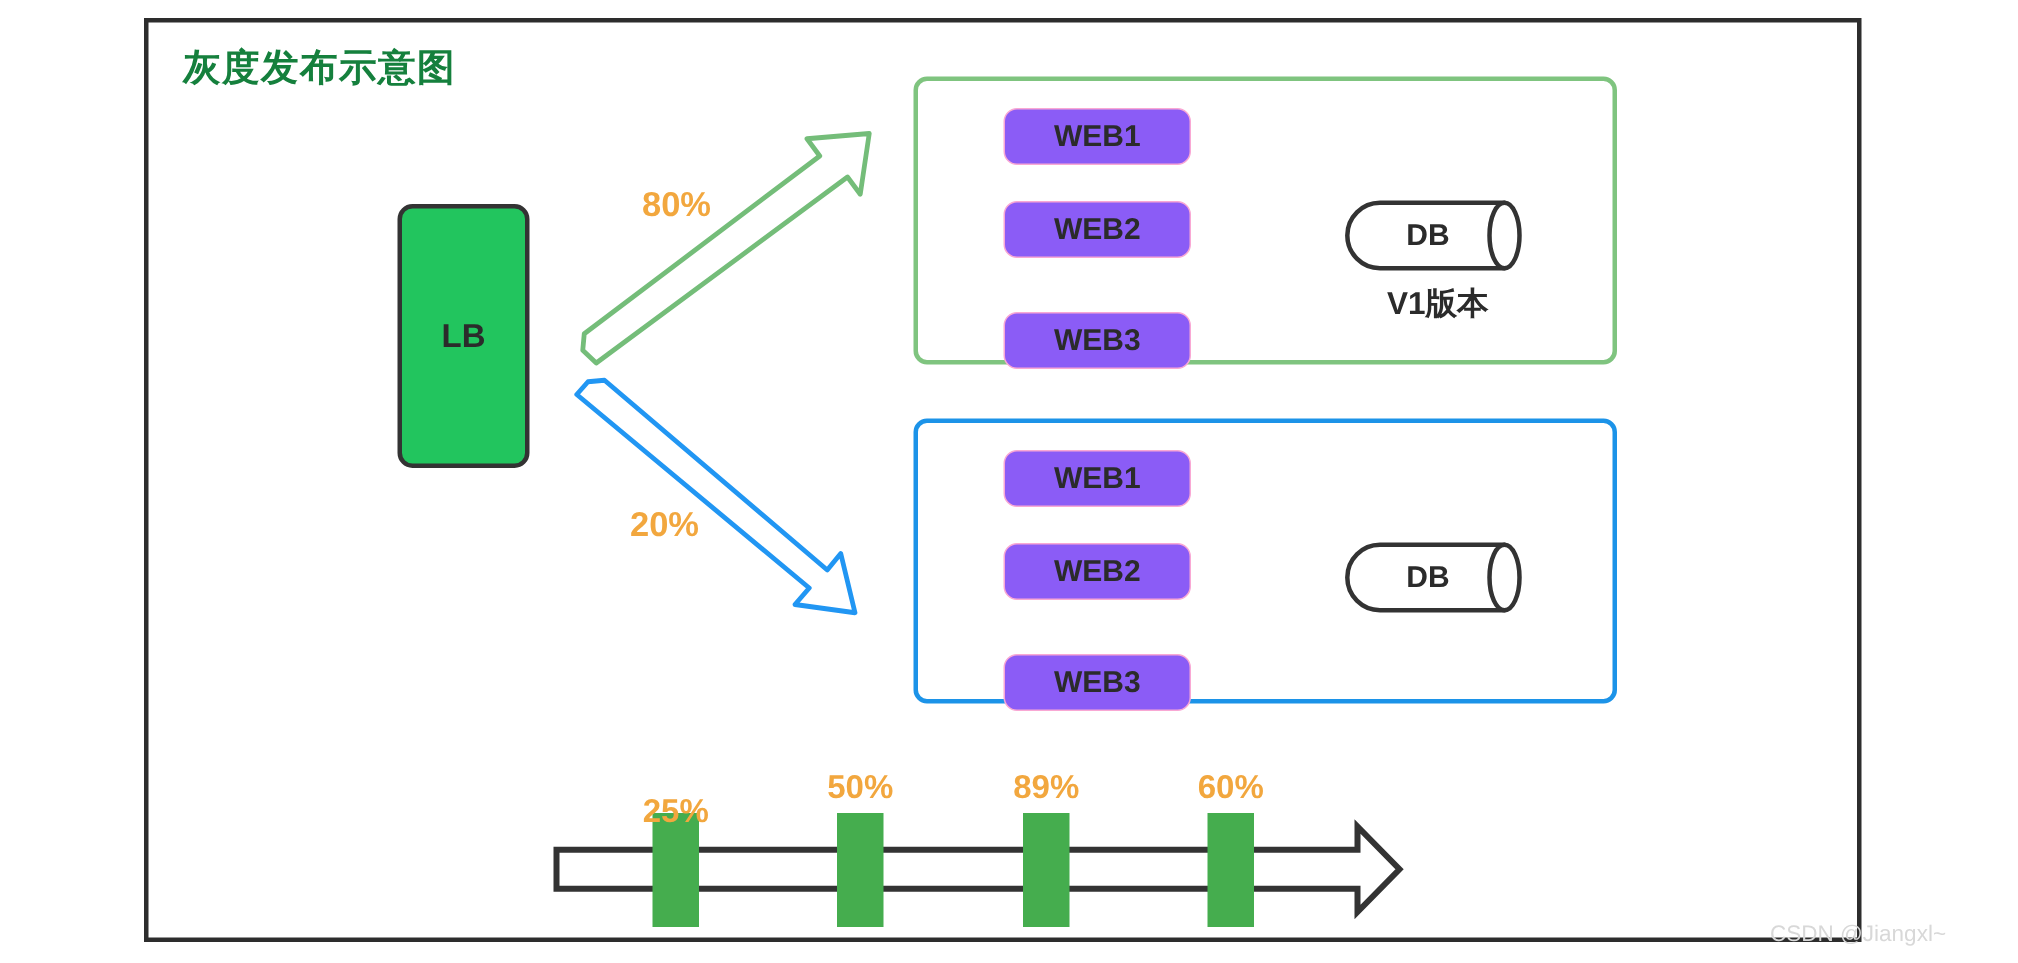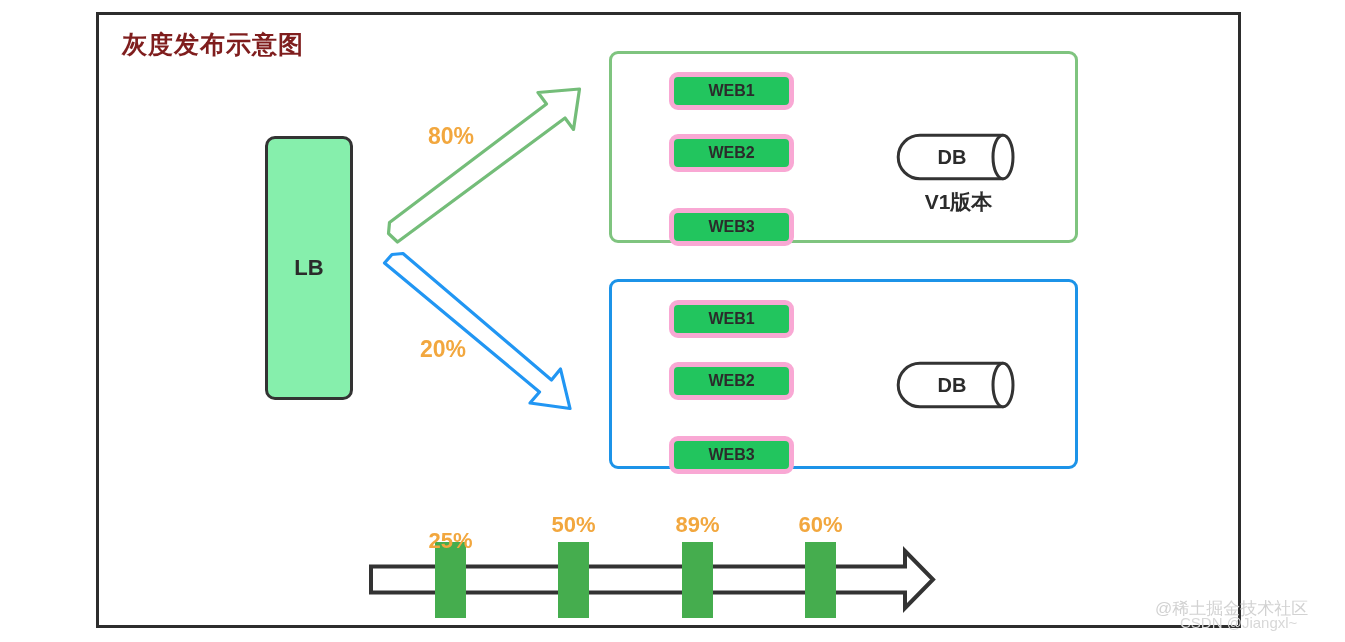--- a/index.html
+++ b/index.html
@@ -32,35 +32,35 @@
     box-sizing: border-box;
     background: #ffffff;
   }
   
   .diagram-title {
     position: absolute;
     left: 122px;
     top: 28px;
     font-size: 25px;
     font-weight: bold;
-    color: #7f1d1d;
+    color: #15803d;
     letter-spacing: 1px;
     white-space: nowrap;
   }
   
   .lb-box {
     position: absolute;
     left: 265px;
     top: 136px;
     width: 88px;
-    height: 264px;
+    height: 176px;
     border: 3px solid #333333;
     border-radius: 10px;
     box-sizing: border-box;
-    background: #86efac;
+    background: #22c55e;
   }
   .lb-label {
     position: absolute;
     left: 0;
     top: 0;
     width: 100%;
     height: 100%;
     display: flex;
     align-items: center;
     justify-content: center;
@@ -105,28 +105,28 @@
     top: 279px;
     width: 469px;
     height: 190px;
     border: 3px solid #1c93e8;
   }
   .web-box {
     position: absolute;
     left: 57px;
     width: 125px;
     height: 38px;
-    border: 5px solid #f9a8d4;
+    border: 1px solid #f9a8d4;
     border-radius: 9px;
     box-sizing: border-box;
-    background: #22c55e;
+    background: #8b5cf6;
     display: flex;
     align-items: center;
     justify-content: center;
-    font-size: 16px;
+    font-size: 20px;
     font-weight: bold;
     color: #2b2b2b;
   }
   .web-1 { top: 18px; }
   .web-2 { top: 80px; }
   .web-3 { top: 154px; }
   
   .db-cyl {
     position: absolute;
     left: 284px;
@@ -254,16 +254,15 @@
   <div class="timeline-bar" style="left:435px; top:542px; width:31px; height:76px;"></div>
   <div class="timeline-bar" style="left:558px; top:542px; width:31px; height:76px;"></div>
   <div class="timeline-bar" style="left:682px; top:542px; width:31px; height:76px;"></div>
   <div class="timeline-bar" style="left:805px; top:542px; width:31px; height:76px;"></div>
 
   <div class="timeline-pct" style="left:400px; top:512px; width:101px;margin-top:16px;">25%</div>
   <div class="timeline-pct" style="left:523px; top:512px; width:101px;">50%</div>
   <div class="timeline-pct" style="left:647px; top:512px; width:101px;">89%</div>
   <div class="timeline-pct" style="left:770px; top:512px; width:101px;">60%</div>
 
-  <div class="watermark-juejin">@稀土掘金技术社区</div>
   <div class="watermark-csdn">CSDN @Jiangxl~</div>
 
 </div>
 
 </body></html>

